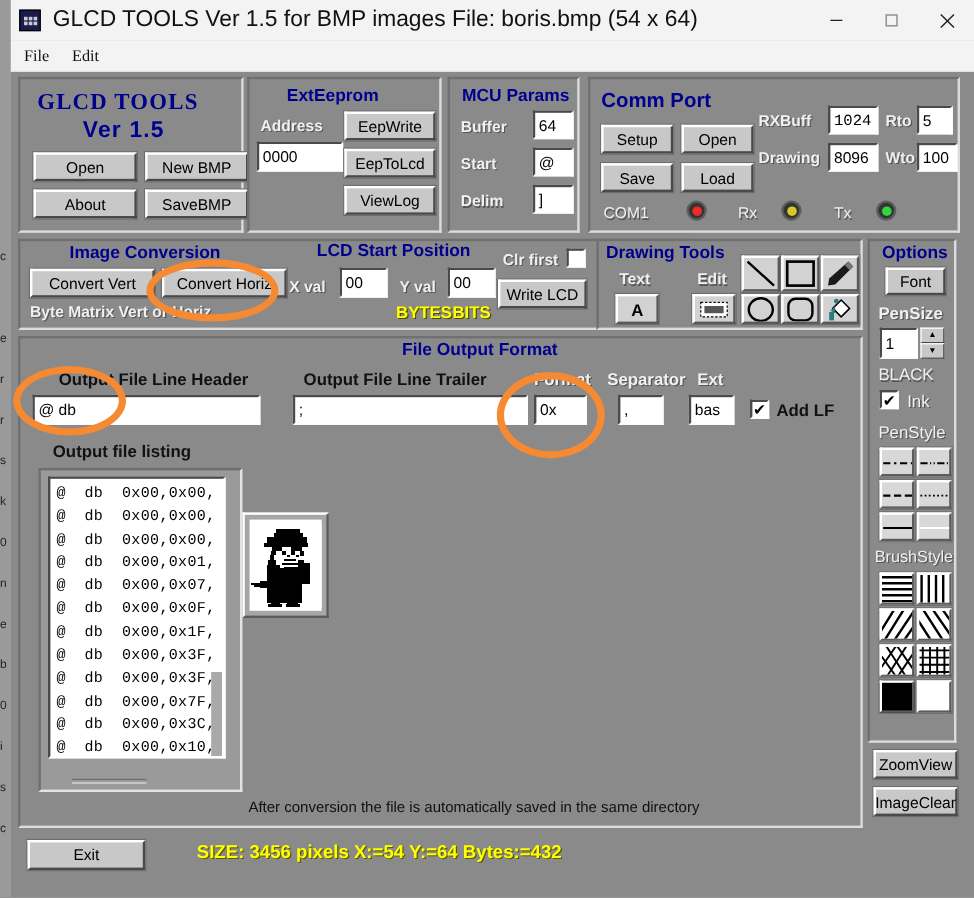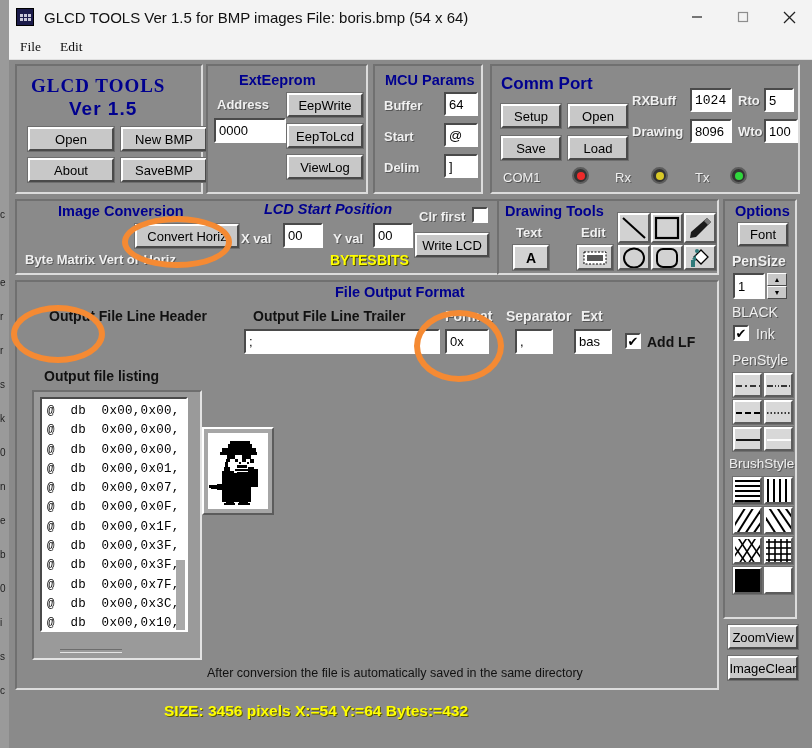--- a/index.html
+++ b/index.html
@@ -33,21 +33,21 @@
   .app-icon {
     width:18px; height:18px; margin-left:7px; flex:none;
     background:#1b1b4a; border:1px solid #000;
     display:flex; flex-wrap:wrap; align-content:center; justify-content:center;
     padding:2px;
   }
   .app-icon i {
     display:block; width:3px; height:3px; background:#c9c9d8; margin:0.5px;
   }
   .title-text {
-    margin-left:10px; font-size:15px; color:#111; white-space:nowrap;
+    margin-left:10px; font-size:19px; color:#111; white-space:nowrap;
     font-family:"Liberation Sans", sans-serif;
     text-align:center;
   }
   .winbtns { margin-left:auto; display:flex; height:34px; }
   .winbtn {
     width:46px; height:34px; display:flex; align-items:center; justify-content:center;
     color:#1a1a1a; font-size:13px;
   }
   .winbtn svg { display:block; }
 
@@ -311,24 +311,25 @@
           <span style="background:#d8c827"></span>
         </div>
       <div class="lbl" style="left:203px; top:104px; font-weight:normal;">Tx</div>
       <div class="led" style="left:238px; top:101px;">
           <span style="background:#2fd63c"></span>
         </div>
     </div>
 
     <div class="grp" style="left:6px; top:139px; width:559px; height:76px;">
       <div class="grp-title" style="left:41px; top:2px;">Image Conversion</div>
+      <div class="btn" style="left:8px; top:23px; width:104px; height:24px;">Convert Vert</div>
       <div class="btn" style="left:118px; top:23px; width:104px; height:24px;">Convert Horiz</div>
       <div class="lbl" style="left:8px; top:51px;">Byte Matrix Vert or Horiz</div>
 
-      <div class="grp-title" style="left:247px; top:0;font-style:italic;">LCD Start Position</div>
+      <div class="grp-title" style="left:247px; top:0;">LCD Start Position</div>
       <div class="lbl" style="left:224px; top:30px;">X val</div>
       <div class="inp" style="left:266px; top:22px; width:40px; height:25px;">00</div>
       <div class="lbl yellow" style="left:265px; top:51px; font-size:14px;padding-left:48px;">BYTES</div>
       <div class="lbl" style="left:316px; top:30px;">Y val</div>
       <div class="inp" style="left:356px; top:22px; width:40px; height:25px;">00</div>
       <div class="lbl yellow" style="left:360px; top:51px; font-size:14px;">BITS</div>
 
       <div class="lbl" style="left:402px; top:8px;">Clr first</div>
       <div class="cb" style="left:455px; top:6px;"></div>
       <div class="btn" style="left:398px; top:32px; width:74px; height:24px;">Write LCD</div>
@@ -509,20 +510,21 @@
       <div class="sw" style="left:39px; top:366px; width:29px; height:27px; background:#fff;"></div>
     </div>
 
     <div class="btn" style="left:719px; top:565px; width:70px; height:24px;">ZoomView</div>
     <div class="btn" style="left:719px; top:596px; width:70px; height:24px;">ImageClear</div>
 
     <div class="grp" style="left:6px; top:220px; width:704px; height:410px;">
       <div class="grp-title" style="left:318px; top:2px;">File Output Format</div>
 
       <div class="lbl dark" style="left:32px; top:26px; font-size:14px;">Output File Line Header</div>
+      <div class="inp" style="left:10px; top:47px; width:190px; height:25px;">@ db</div>
 
       <div class="lbl dark" style="left:236px; top:26px; font-size:14px;">Output File Line Trailer</div>
       <div class="inp" style="left:227px; top:47px; width:196px; height:25px;">;</div>
 
       <div class="lbl" style="left:428px; top:26px; font-size:14px;">Format</div>
       <div class="inp" style="left:428px; top:47px; width:44px; height:25px;">0x</div>
 
       <div class="lbl" style="left:489px; top:26px; font-size:14px;">Separator</div>
       <div class="inp" style="left:498px; top:47px; width:38px; height:25px;">,</div>
 
@@ -597,20 +599,21 @@
             <rect x="28" y="56" width="8" height="6"></rect>
             <rect x="14" y="61" width="10" height="2"></rect>
             <rect x="27" y="61" width="11" height="2"></rect>
           </g>
         </svg>
       </div>
 
       <div class="footnote" style="left:190px; top:384px;">After conversion the file is automatically saved  in the same directory</div>
     </div>
 
+    <div class="btn" style="left:14px; top:640px; width:98px; height:25px;">Exit</div>
     <div class="status-yellow" style="left:155px; top:642px;">SIZE: 3456 pixels X:=54 Y:=64 Bytes:=432</div>
 
   </div>
 </div>
 
 <div class="ann" style="left:122px; top:216px; width:110px; height:52px;"></div>
 <div class="ann" style="left:11px; top:305px; width:94px; height:58px;"></div>
 <div class="ann" style="left:414px; top:310px; width:90px; height:72px;"></div>
 
 </body></html>

